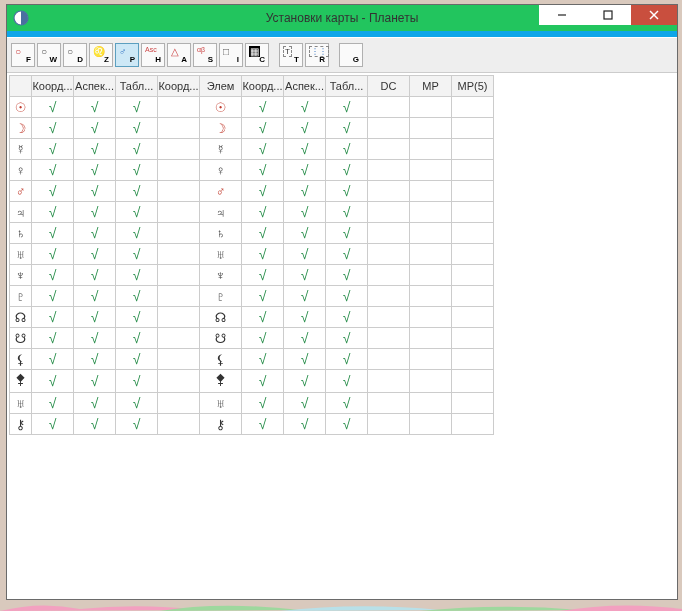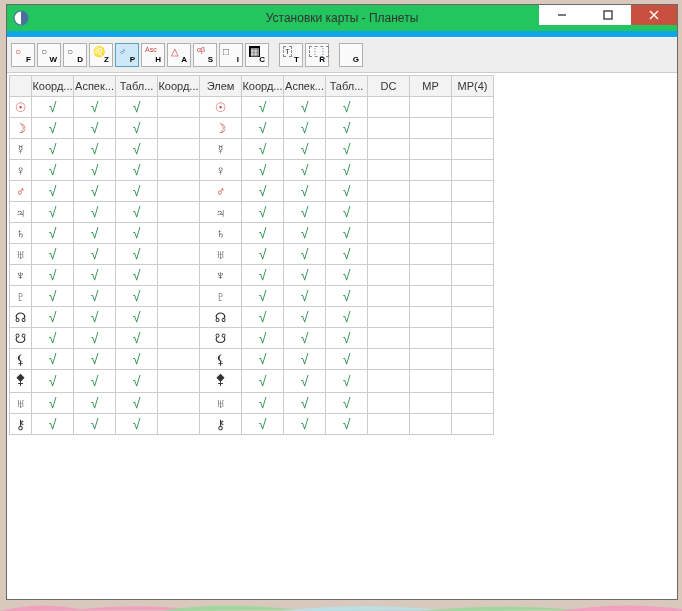--- a/index.html
+++ b/index.html
@@ -292,21 +292,21 @@
             <th class="col">Коорд...</th>
             <th class="col">Аспек...</th>
             <th class="col">Табл...</th>
             <th class="col">Коорд...</th>
             <th class="col">Элем</th>
             <th class="col">Коорд...</th>
             <th class="col">Аспек...</th>
             <th class="col">Табл...</th>
             <th class="col">DC</th>
             <th class="col">MP</th>
-            <th class="col">MP(4)</th>
+            <th class="col">MP(5)</th>
           </tr>
         </thead>
       <tbody id="grid-body">
           <tr>
             <td class="col-sym planet-cell red">☉</td>
             <td class="col"><span class="check">√</span></td>
             <td class="col"><span class="check">√</span></td>
             <td class="col"><span class="check">√</span></td>
             <td class="col"></td>
             <td class="col planet-cell red">☉</td>

